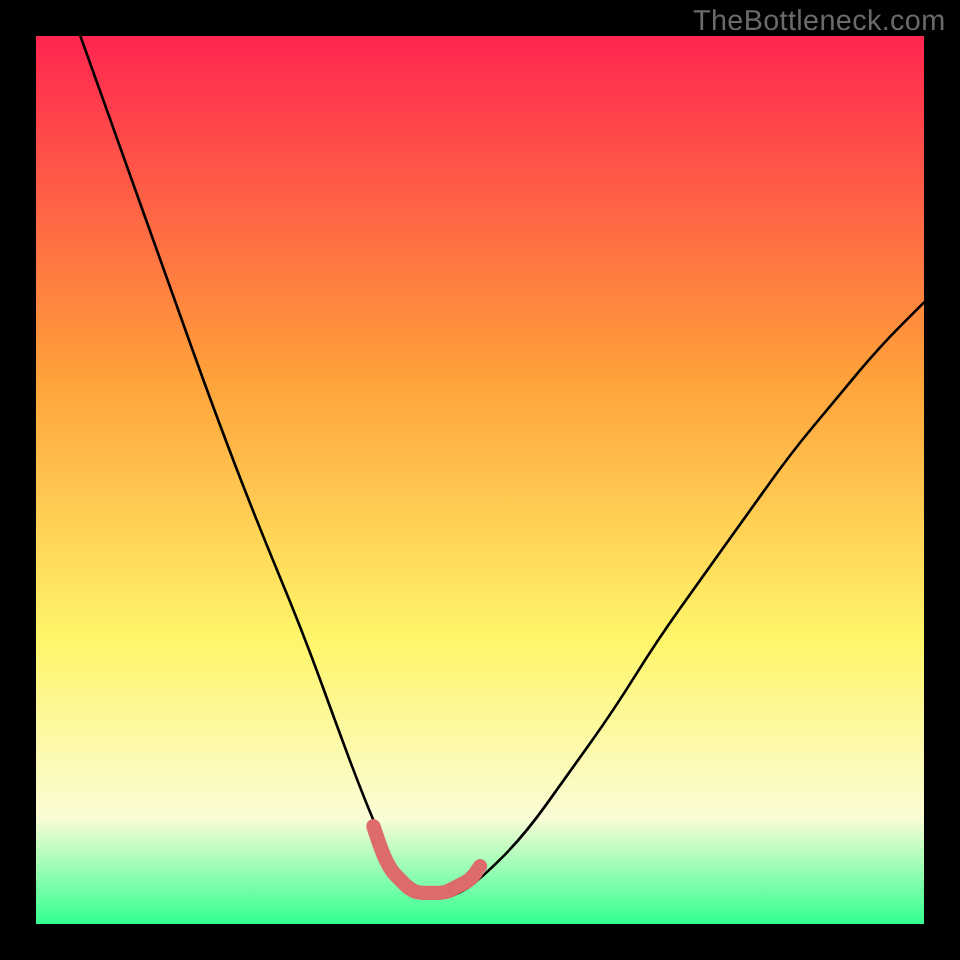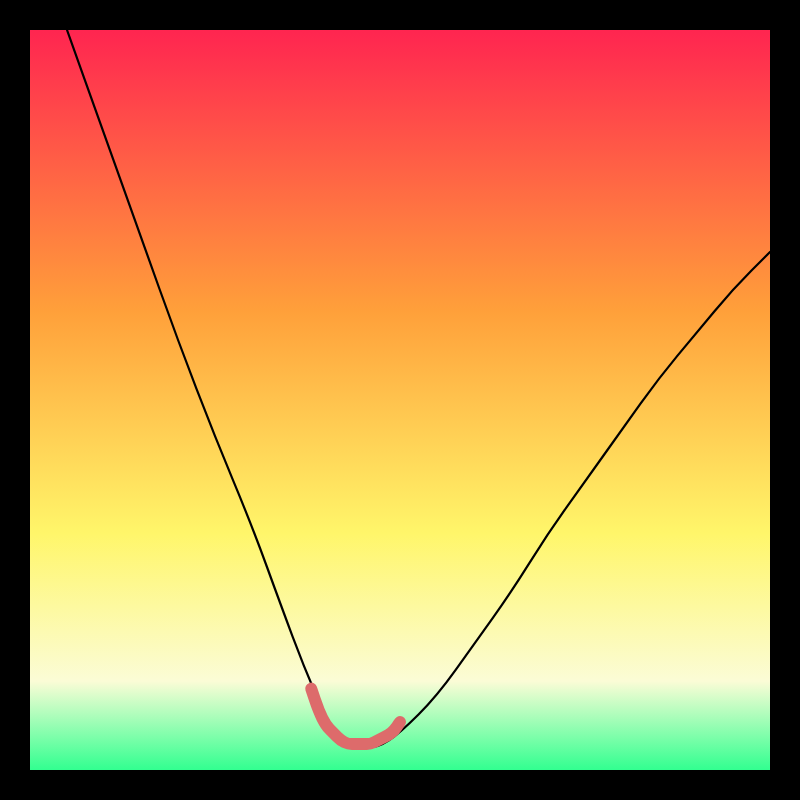--- a/index.html
+++ b/index.html
@@ -36,20 +36,21 @@
     z-index: 5;
   }
   svg {
     display: block;
   }
 </style>
 </head>
 <body>
 
 <div class="outer">
+  <div class="watermark">TheBottleneck.com</div>
   <div class="plot">
     <svg width="740" height="740" viewBox="0 0 740 740" preserveAspectRatio="none">
       <defs>
         <linearGradient id="bg-grad" x1="0" y1="0" x2="0" y2="1">
           <stop id="g0" offset="0%" stop-color="#ff2550"></stop>
           <stop id="g1" offset="38%" stop-color="#ffa03a"></stop>
           <stop id="g2" offset="68%" stop-color="#fff66a"></stop>
           <stop id="g3" offset="88%" stop-color="#fbfcd6"></stop>
           <stop id="g4" offset="100%" stop-color="#32ff90"></stop>
         </linearGradient>

